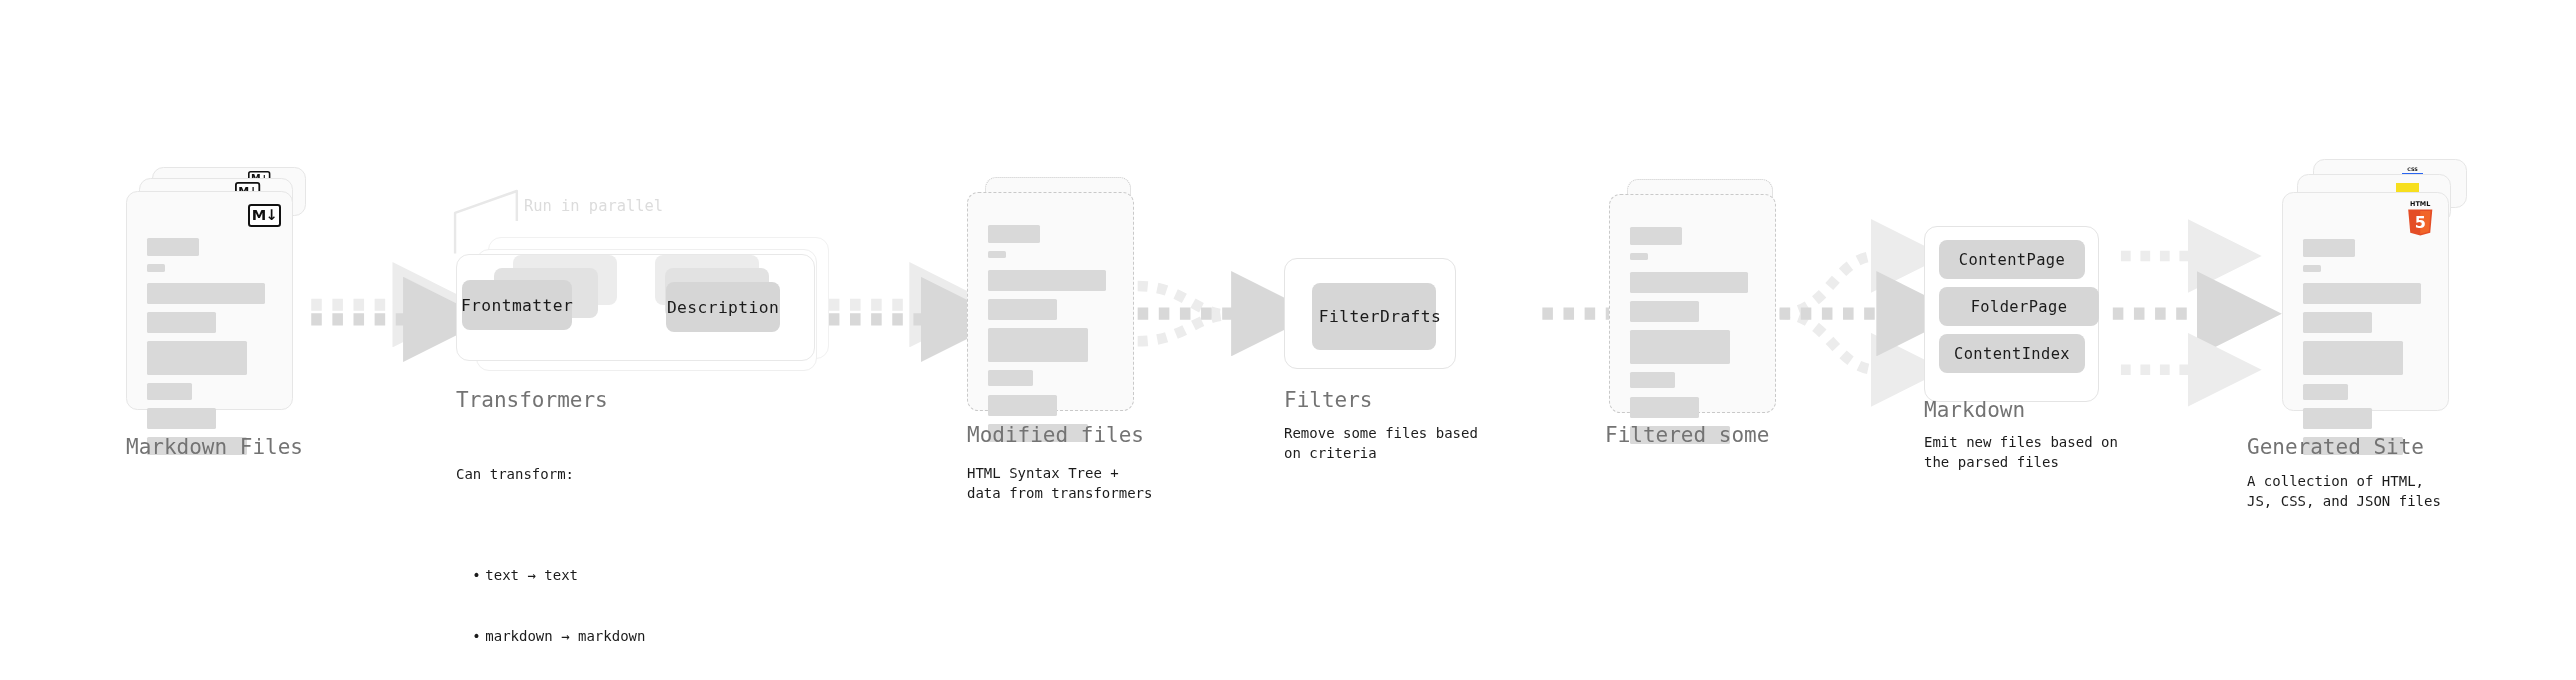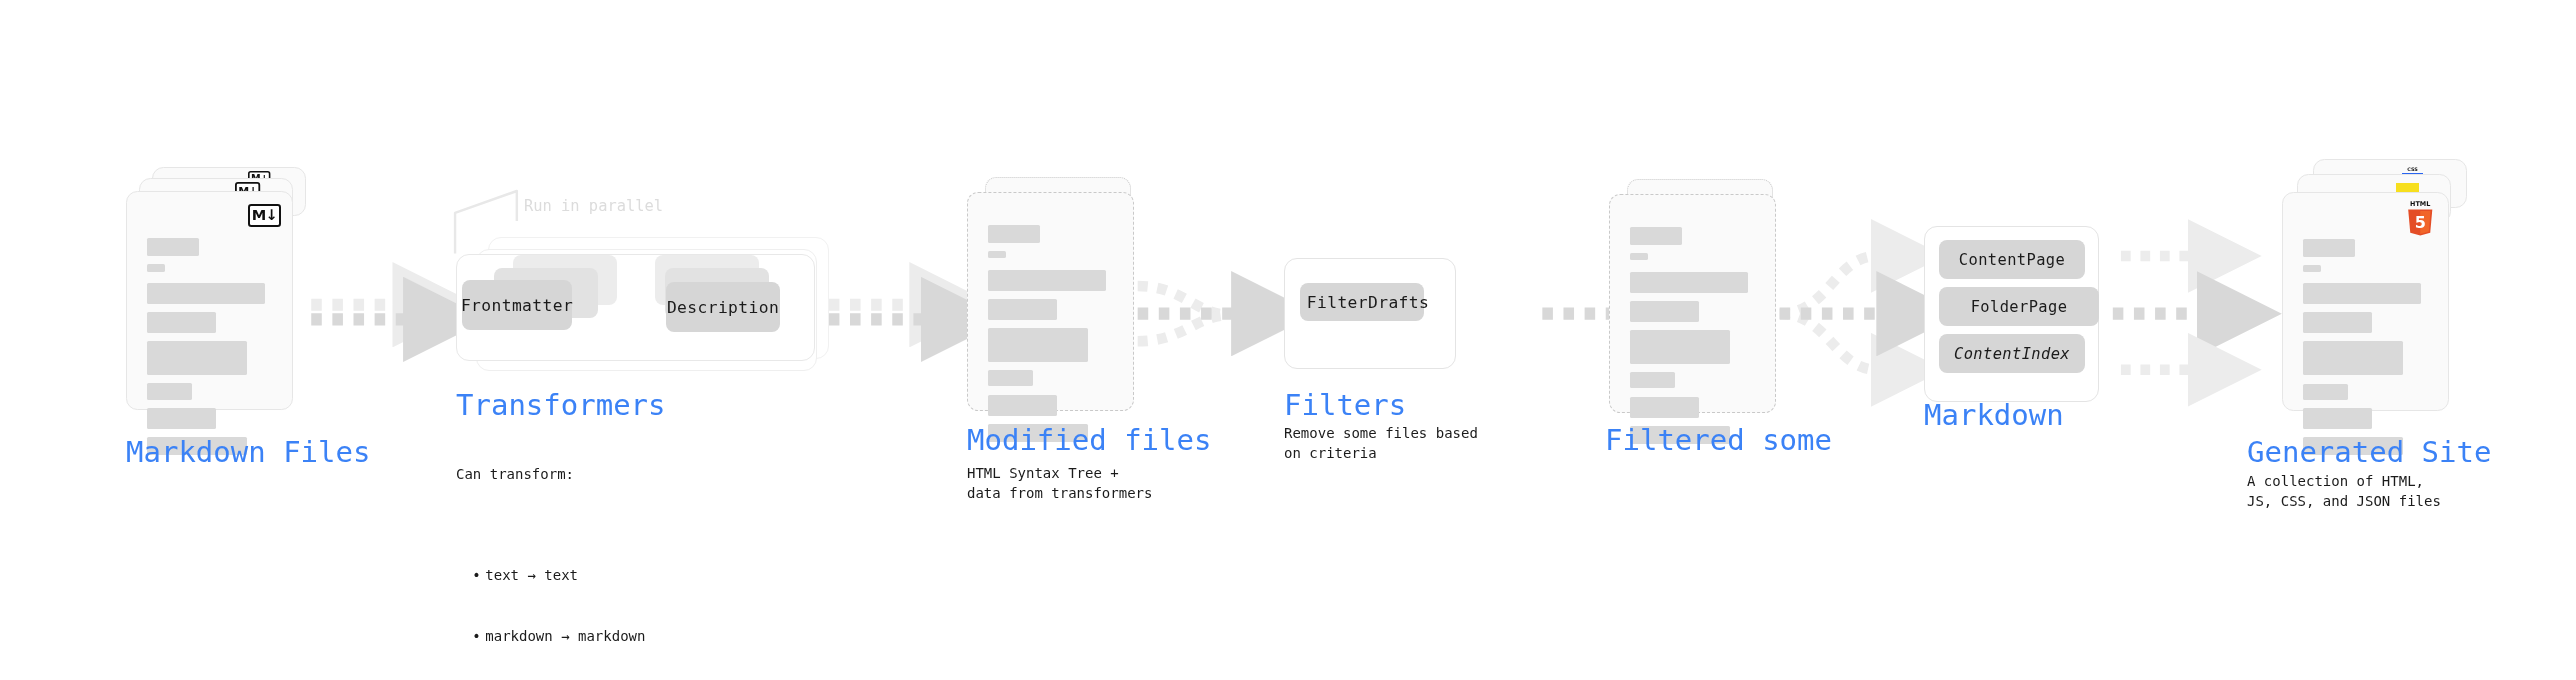--- a/index.html
+++ b/index.html
@@ -44,21 +44,21 @@
   }
   .chip{
     position:absolute;background:#d6d6d6;border-radius:8.1px;
     display:flex;align-items:center;justify-content:center;
     font-size:16.3px;color:#1b1b1b;letter-spacing:0.4px;box-sizing:border-box;
   }
   .chip.ghost1{background:#e2e2e2;}
   .chip.ghost2{background:#ececec;}
 
   
-  .title{position:absolute;font-size:29px;letter-spacing:0px;color:#3b82f6;white-space:nowrap;}
+  .title{position:absolute;font-size:21px;letter-spacing:0px;color:#737373;white-space:nowrap;}
   .sub{position:absolute;font-size:14px;line-height:1.45;color:#1b1b1b;white-space:pre;}
   .faint{color:#dcdcdc;}
 
   
   .svglayer{position:absolute;left:0;top:0;width:2576px;height:681px;pointer-events:none;}
   ul.tlist{margin:0;padding:0 0 0 16.3px;list-style:none;}
   ul.tlist li{position:relative;padding-left:13px;}
   ul.tlist li:before{content:"\2022";position:absolute;left:0;top:0;}
 </style>
 </head>
@@ -196,21 +196,21 @@
         <div class="bar" style="width:55%;height:21px;"></div>
         <div class="bar" style="width:80%;height:18px;"></div>
       </div>
     </div>
   </div>
   <div class="title" style="left:967px;top:423px;">Modified files</div>
   <div class="sub" style="left:967px;top:463px;">HTML Syntax Tree +
 data from transformers</div>
 
   <div class="groupbox" style="left:1284px;top:258px;width:172px;height:111px;">
-    <div class="chip" style="left:15px;top:24.4px;width:124px;height:38px;padding-left:12px;">
+    <div class="chip" style="left:27px;top:24.4px;width:124px;height:67px;padding-left:12px;">
       <span>FilterDrafts</span>
     </div>
   </div>
   <div class="title" style="left:1284px;top:388px;">Filters</div>
   <div class="sub" style="left:1284px;top:423px;">Remove some files based
 on criteria</div>
 
   <div class="docstack" style="left:1609px;top:179px;width:179px;height:244px;">
     <div class="doc dotted" style="left:18px;top:0px;width:146px;height:41px;"></div>
     <div class="doc dashed" style="left:0px;top:14.6px;width:167px;height:219px;">
@@ -228,25 +228,27 @@
   </div>
   <div class="title" style="left:1605px;top:423px;">Filtered some</div>
 
   <div class="groupbox" style="left:1924px;top:226px;width:175px;height:176px;">
     <div class="chip" style="left:14px;top:13px;width:146px;height:39px;font-size:15.4px;">
       <span>ContentPage</span>
     </div>
     <div class="chip" style="left:14px;top:60px;width:160px;height:39px;font-size:15.4px;">
       <span>FolderPage</span>
     </div>
-    <div class="chip" style="left:14px;top:107px;width:146px;height:39px;font-size:15.4px;font-style:italic;">
+    <div class="chip" style="left:14px;top:107px;width:146px;height:39px;font-size:15.4px;">
       <span>ContentIndex</span>
     </div>
   </div>
   <div class="title" style="left:1924px;top:398px;">Markdown</div>
+  <div class="sub" style="left:1924px;top:432px;">Emit new files based on
+the parsed files</div>
 
   <div class="docstack" style="left:2247px;top:159px;width:195px;height:276px;margin-left:35px;">
 
     <div class="doc" style="left:31px;top:0px;width:154px;height:49px;"></div>
     <div class="css-badge" style="left:120px;top:9px;">
       <div class="csstxt">CSS</div>
       <div class="cssbar"></div>
     </div>
 
     <div class="doc" style="left:15.4px;top:14.6px;width:154px;height:49px;"></div>

